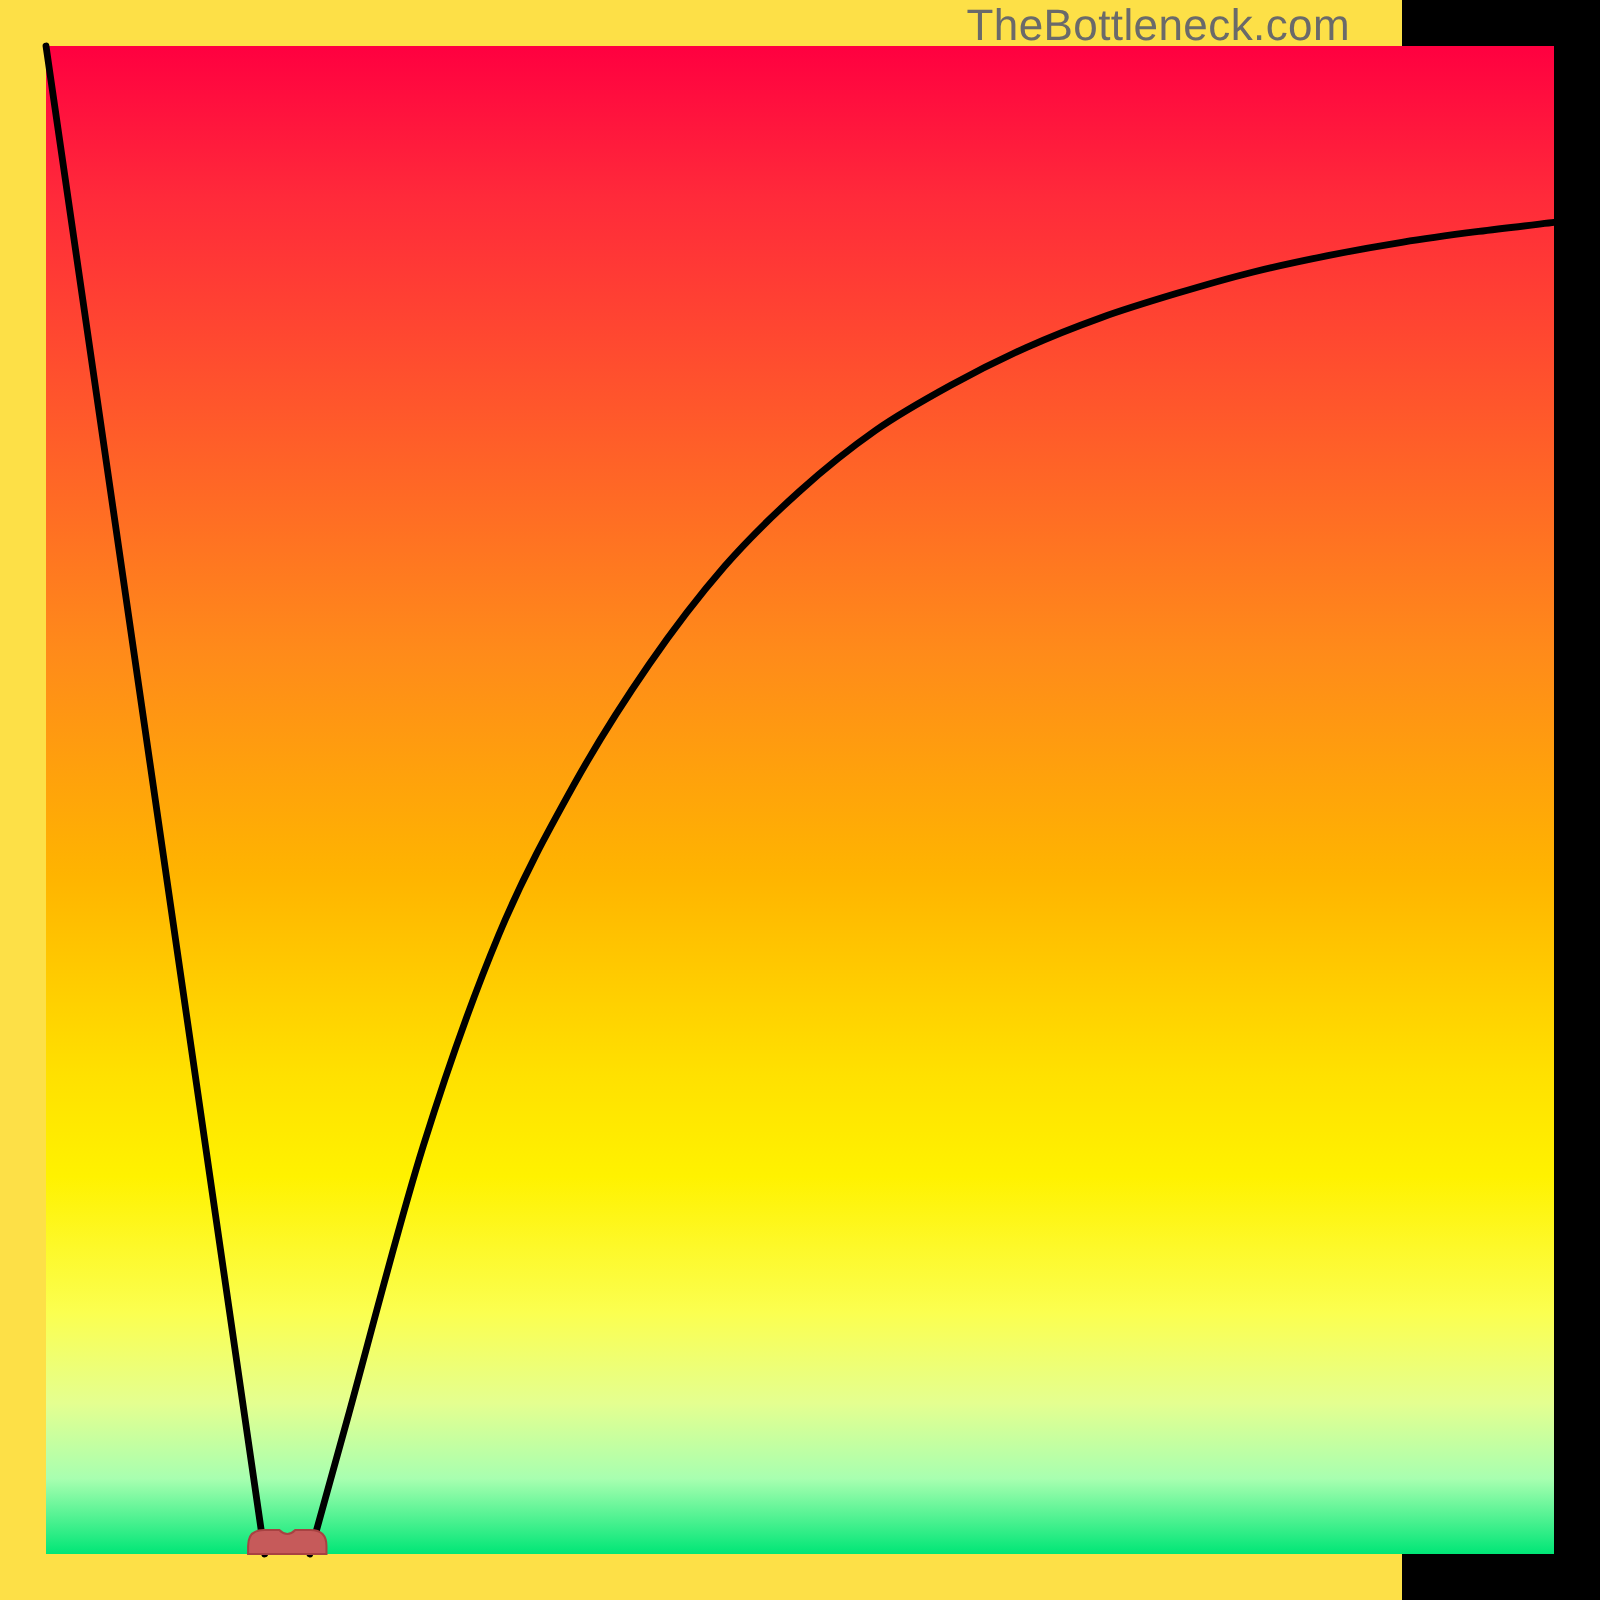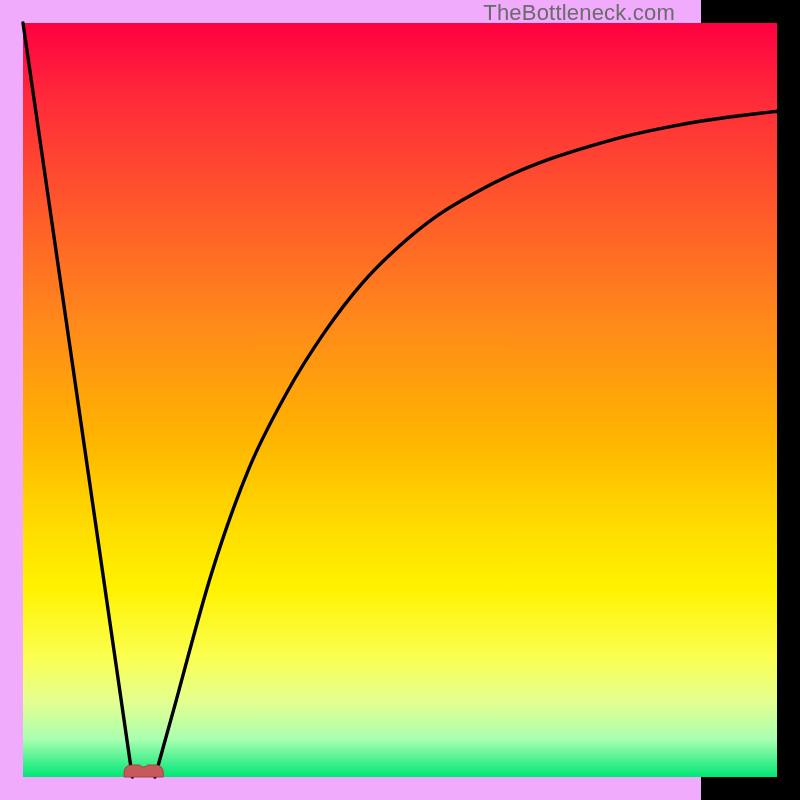--- a/index.html
+++ b/index.html
@@ -9,21 +9,21 @@
     height: 800px;
     background: #000;
     overflow: hidden;
   }
   .frame {
     position: absolute;
     left: 0;
     top: 0;
     width: 701px;
     height: 800px;
-    background: #f0abfc;
+    background: #fde047;
   }
   .plot {
     position: absolute;
     left: 23px;
     top: 23px;
     width: 754px;
     height: 754px;
     background: linear-gradient(to bottom,
       #ff0040 0%,
       #ff2a3a 10%,

